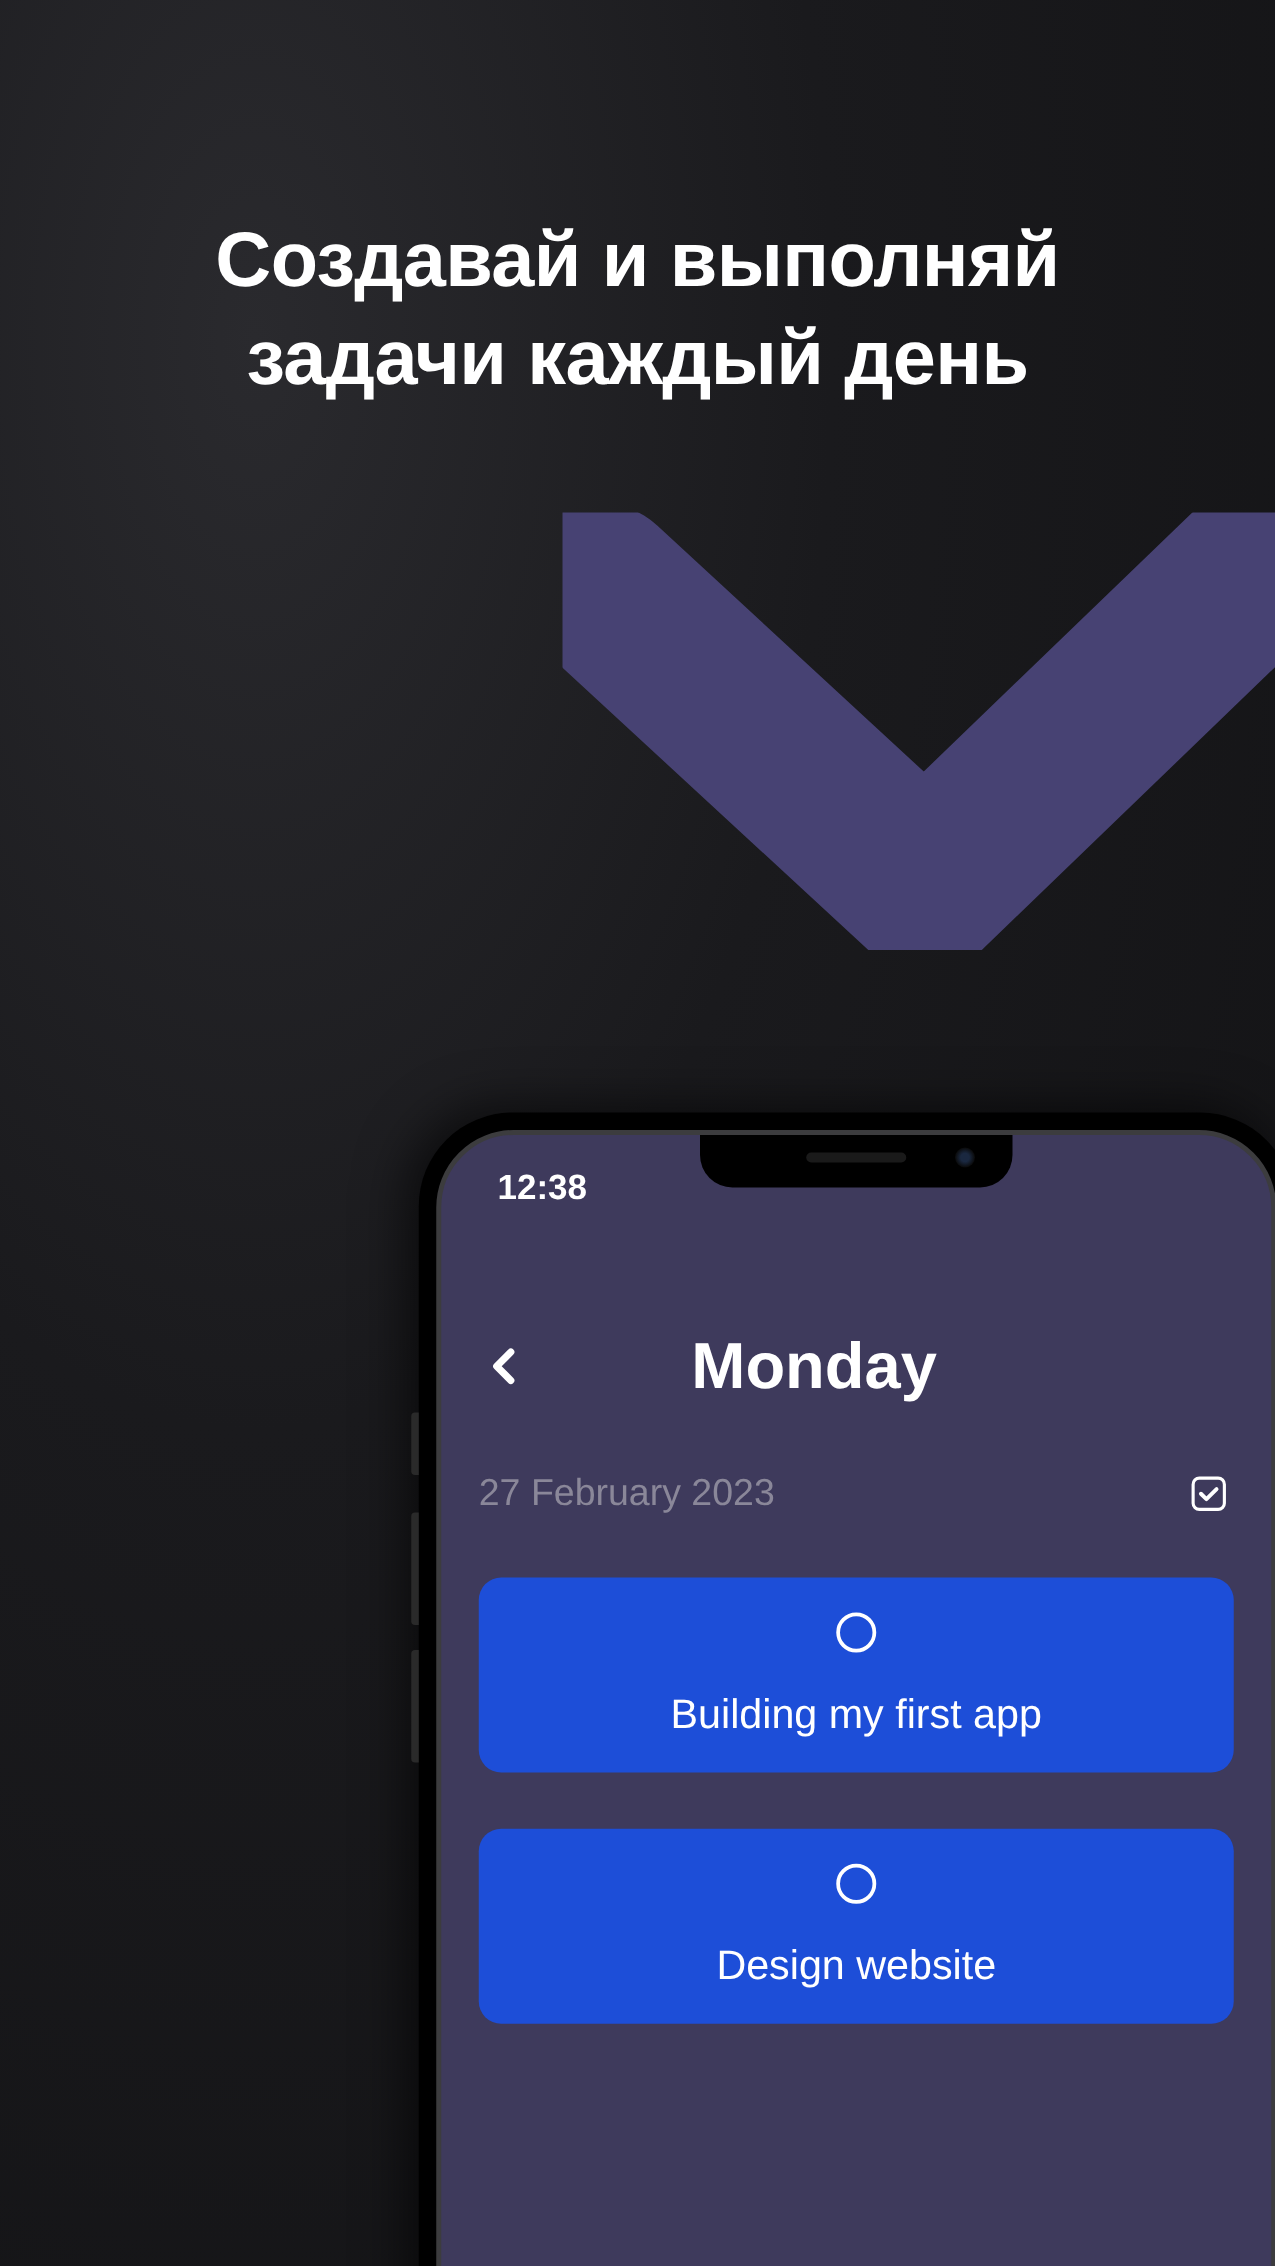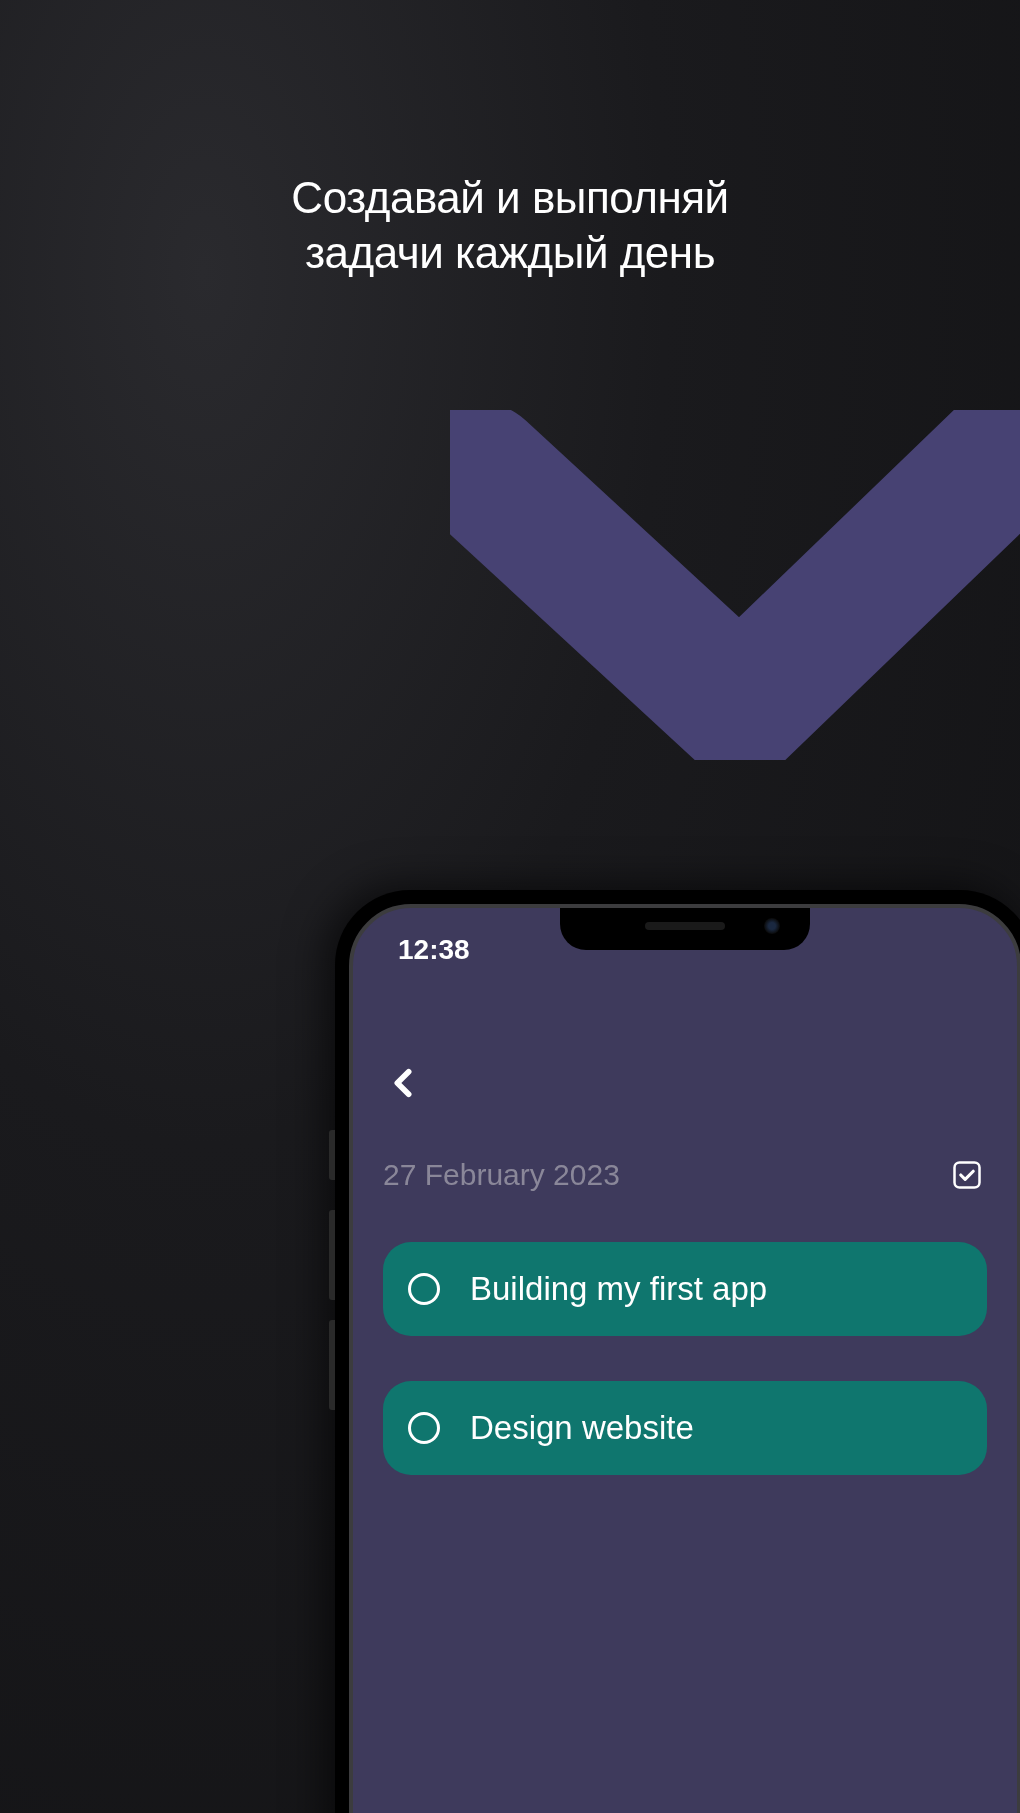--- a/index.html
+++ b/index.html
@@ -17,22 +17,22 @@
       position: relative;
     }
     
     .headline {
       position: absolute;
       top: 170px;
       left: 0;
       right: 0;
       text-align: center;
       color: #ffffff;
-      font-size: 44px;
-      font-weight: 400;
+      font-size: 62px;
+      font-weight: 700;
       line-height: 1.25;
       letter-spacing: -0.5px;
     }
     
     .big-check {
       position: absolute;
       top: 410px;
       right: -30px;
       width: 600px;
       height: 350px;
@@ -179,26 +179,27 @@
       height: 30px;
     }
     
     .task-list {
       display: flex;
       flex-direction: column;
       gap: 45px;
     }
     
     .task-item {
-      background: #0f766e;
-      border-radius: 28px;
+      background: #1d4ed8;
+      border-radius: 18px;
       padding: 28px 25px;
       display: flex;
       align-items: center;
       gap: 30px;
+      flex-direction: column;
     }
     
     .task-circle {
       width: 32px;
       height: 32px;
       border: 3px solid #fff;
       border-radius: 50%;
       flex-shrink: 0;
     }
     
@@ -237,20 +238,21 @@
       <span class="status-time">12:38</span>
     </div>
 
     <div class="app-content">
       <div class="app-header">
         <div class="back-arrow">
           <svg viewBox="0 0 24 24" width="34" height="34">
             <path d="M 16 4 L 8 12 L 16 20" stroke="#fff" stroke-width="4" fill="none" stroke-linecap="round" stroke-linejoin="round"></path>
           </svg>
         </div>
+        <div class="day-title">Monday</div>
       </div>
 
       <div class="date-row">
         <span class="date-text">27 February 2023</span>
         <div class="checkbox-icon">
           <svg viewBox="0 0 24 24" width="30" height="30">
             <rect x="2" y="2" width="20" height="20" rx="4" stroke="#fff" stroke-width="2" fill="none"></rect>
             <path d="M 7 12 L 10.5 15.5 L 17 9" stroke="#fff" stroke-width="2.5" fill="none" stroke-linecap="round" stroke-linejoin="round"></path>
           </svg>
         </div>

